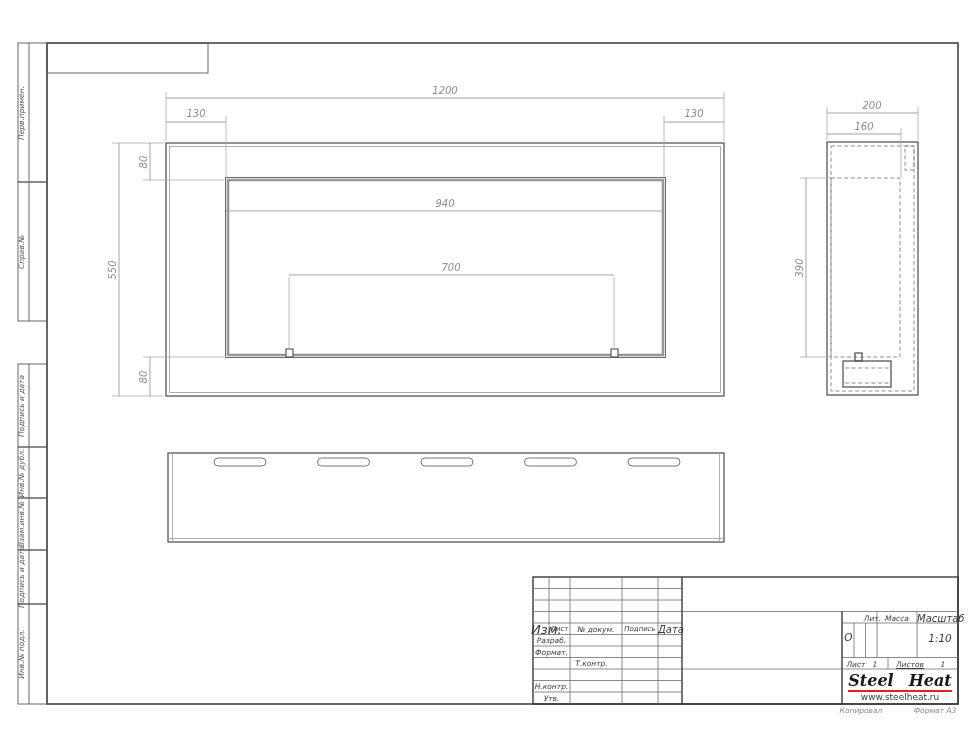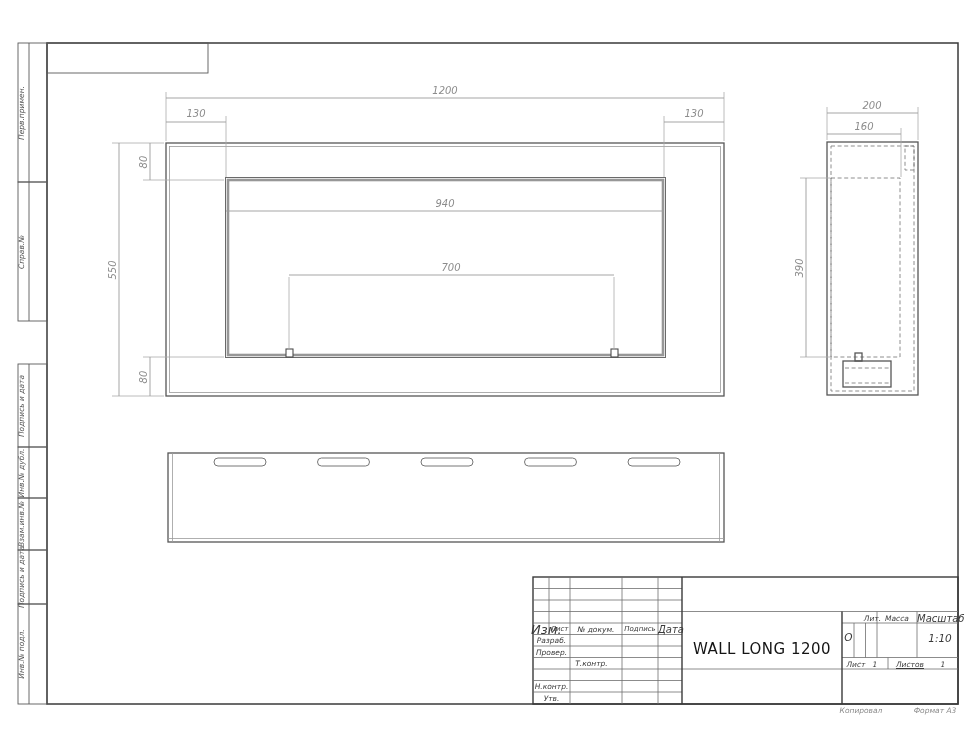--- a/index.html
+++ b/index.html
@@ -183,35 +183,46 @@
   <div class="mlabel" style="left:-36.5px;top:570px;">Подпись и дата</div>
   <div class="mlabel" style="left:-36.5px;top:647px;">Инв.№ подл.</div>
 
   <div class="tb" style="left:531px;top:623.5px;width:19px;font-size:13px;">Изм.</div>
   <div class="tb" style="left:549px;top:623.5px;width:21px;font-size:7px;">Лист</div>
   <div class="tb" style="left:570px;top:623.5px;width:52px;">№ докум.</div>
   <div class="tb" style="left:622px;top:623.5px;width:36px;font-size:7px;">Подпись</div>
   <div class="tb" style="left:658px;top:623.5px;width:24px;font-size:10px;">Дата</div>
 
   <div class="tb" style="left:533px;top:635px;width:37px;">Разраб.</div>
-  <div class="tb" style="left:533px;top:646.5px;width:37px;">Провер.</div>
+  <div class="tb" style="left:533px;top:646.5px;width:37px;">Формат.</div>
   <div class="tb" style="left:533px;top:658px;width:37px;margin-left:40px;">Т.контр.</div>
   <div class="tb" style="left:533px;top:681px;width:37px;">Н.контр.</div>
   <div class="tb" style="left:533px;top:692.5px;width:37px;">Утв.</div>
 
-  <div class="tb-big" style="left:684px;top:639px;width:156px;">WALL LONG 1200</div>
 
   <div class="tb" style="left:842px;top:612.5px;width:35px;margin-left:13px;">Лит.</div>
   <div class="tb" style="left:877px;top:612.5px;width:40px;">Масса</div>
   <div class="tb" style="left:917px;top:612.5px;width:41px;font-size:10px;">Масштаб</div>
   <div class="tb tb-val" style="left:842px;top:631px;width:13px;">О</div>
   <div class="tb tb-val" style="left:909px;top:632px;width:62px;">1:10</div>
 
   <div class="tb" style="left:842px;top:658.5px;width:28px;">Лист</div>
   <div class="tb" style="left:866px;top:658.5px;width:18px;font-style:italic;">1</div>
   <div class="tb" style="left:888px;top:658.5px;width:44px;text-decoration:underline;">Листов</div>
   <div class="tb" style="left:932px;top:658.5px;width:22px;font-style:italic;">1</div>
 
+  <div id="logo">
+    <div class="row">
+      <span>Steel</span>
+      <svg width="13" height="17" viewBox="0 0 14 18">
+        <path d="M7 0 C7.5 4 12 6 12.5 11 C13 15 10.5 18 7 18 C3.5 18 1 15 1.5 11 C2 7 5.5 5 7 0 Z" fill="#e2231a" stroke="none"></path>
+        <path d="M7 9.5 C8.4 11.2 9.4 12.2 9.2 14.2 C9 16.1 8 17 7 17 C6 17 5 16.1 4.8 14.2 C4.6 12.2 5.6 11.2 7 9.5 Z" fill="#ffffff" stroke="none"></path>
+      </svg>
+      <span>Heat</span>
+    </div>
+    <div class="rule" style="background:#e2231a;"></div>
+    <div class="url">www.steelheat.ru</div>
+  </div>
 
   <div class="footnote" style="left:826px;top:706px;width:70px;">Копировал</div>
   <div class="footnote" style="left:900px;top:706px;width:70px;">Формат  А3</div>
 
 </div>
 
 </body></html>

